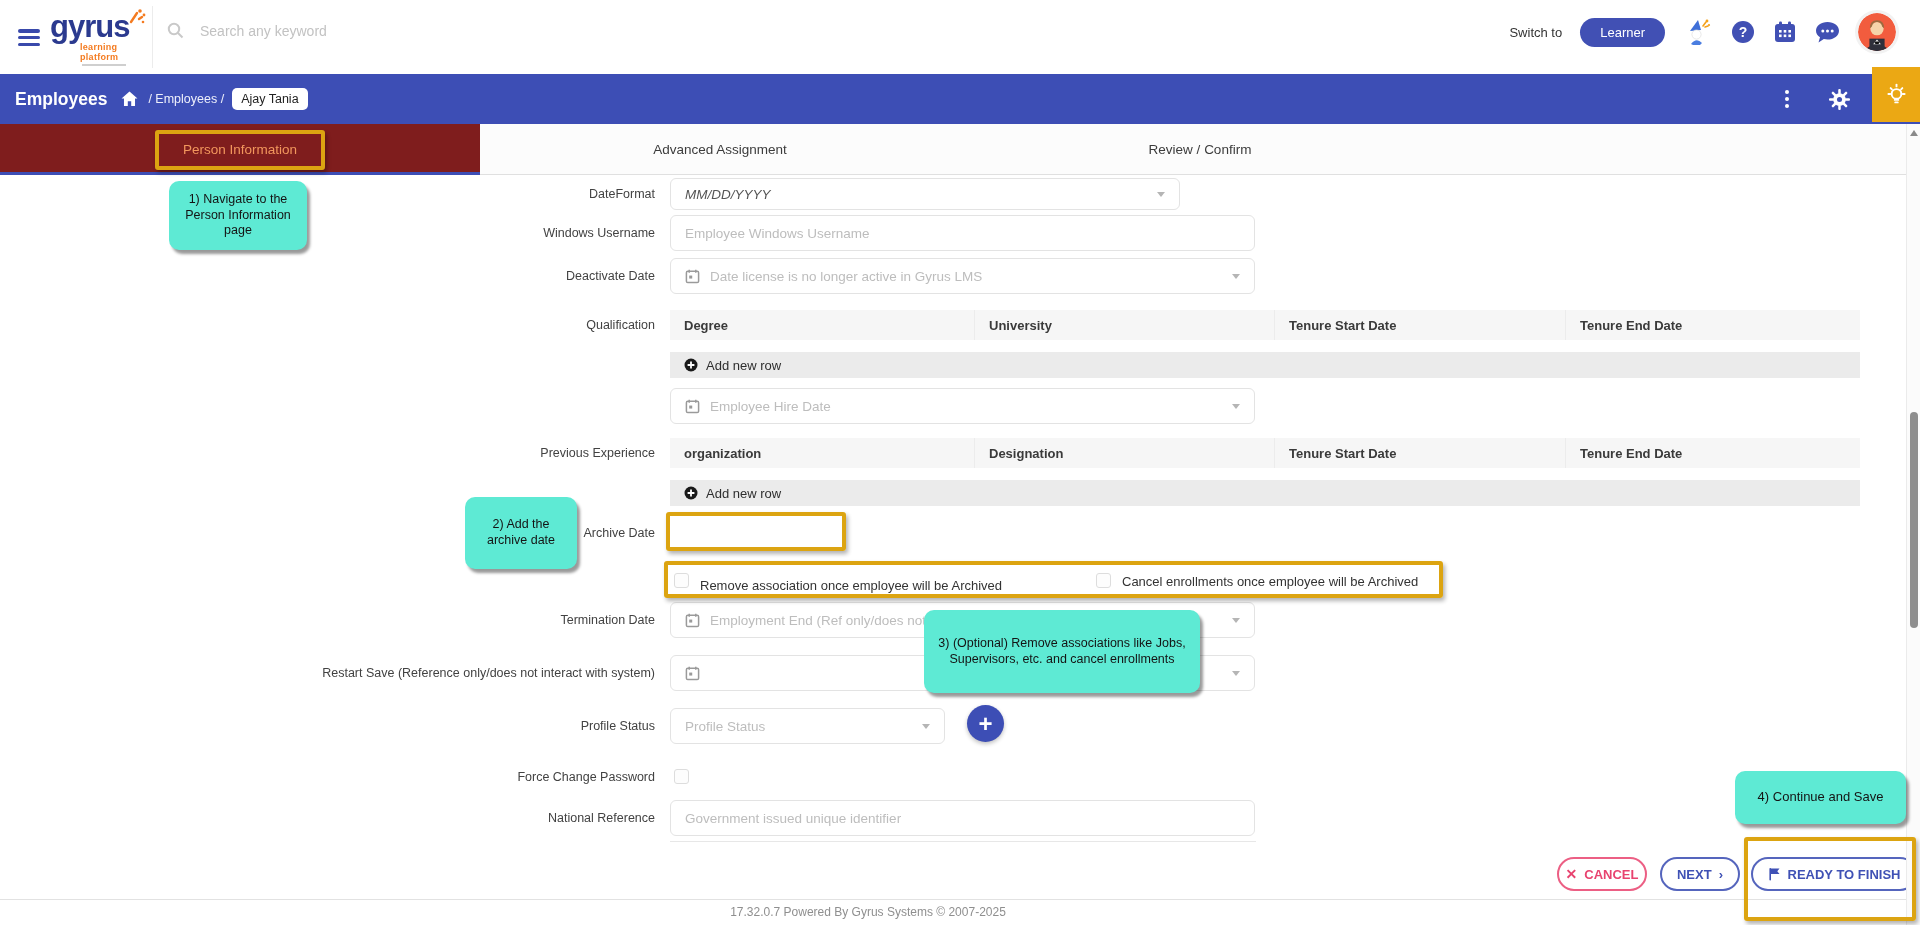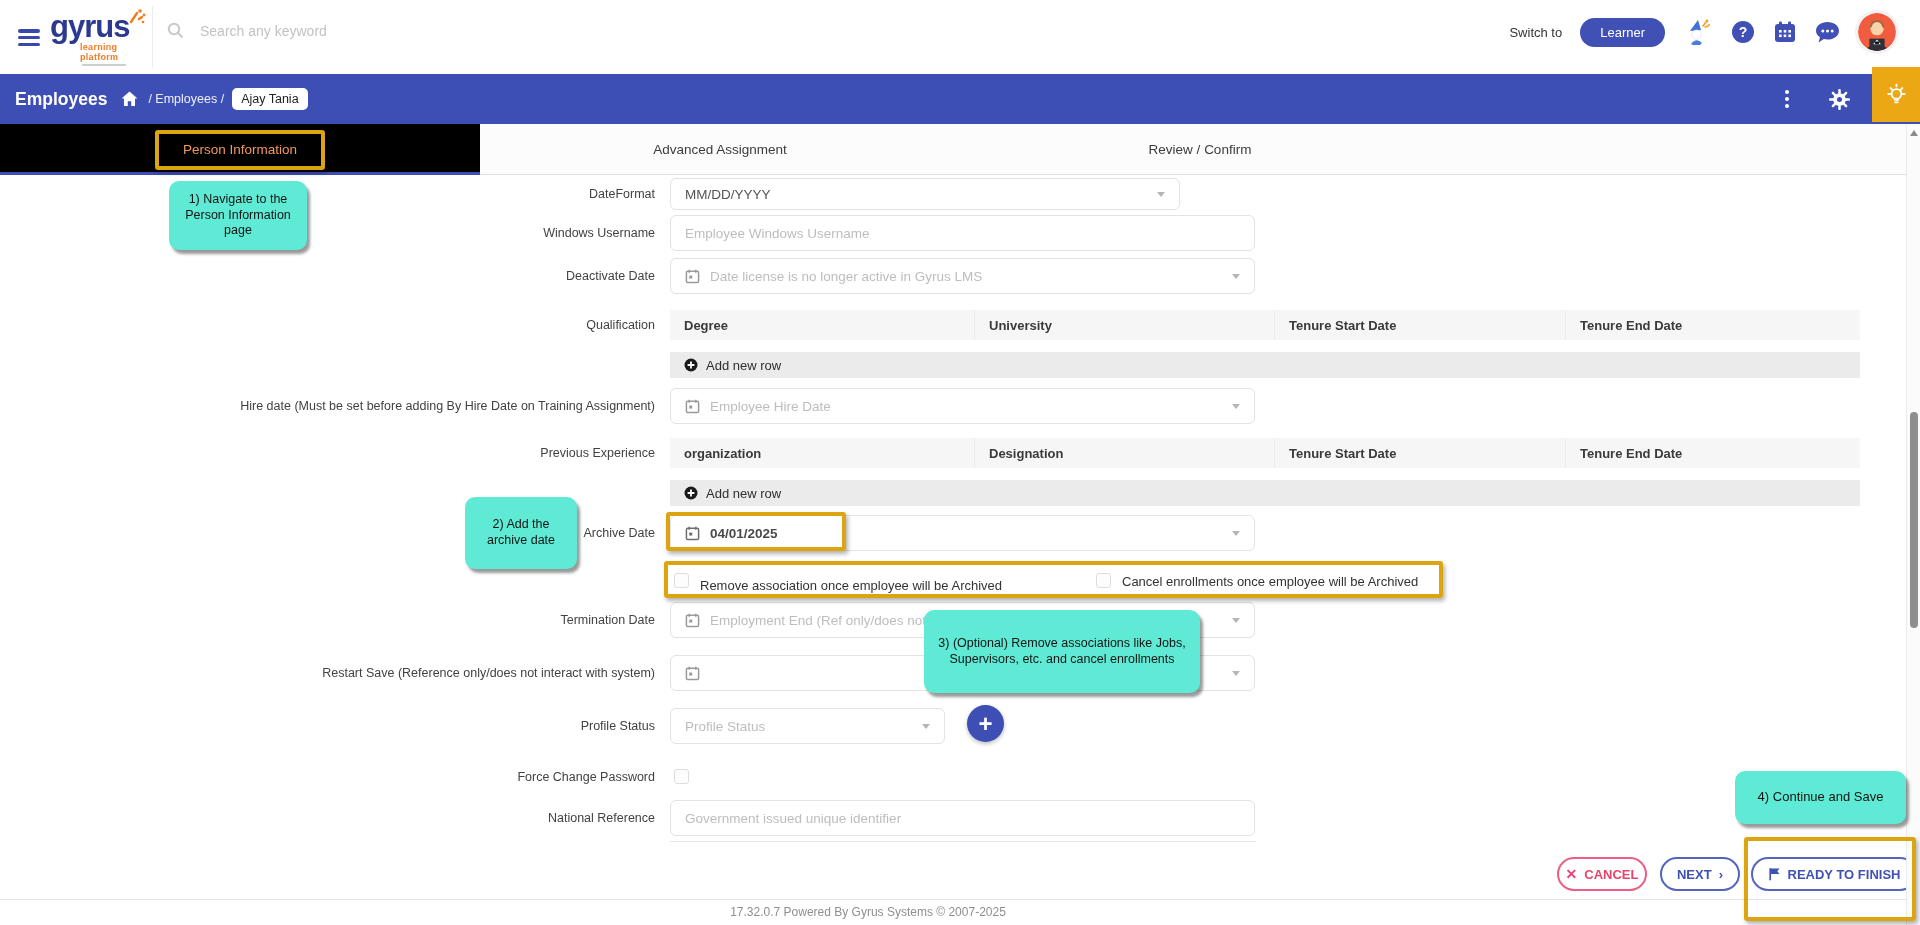--- a/index.html
+++ b/index.html
@@ -29,21 +29,21 @@
   #bluebar .crumb { color:#eef0fb; font-size:12.5px; margin-left:10px; }
   #bluebar .pill { background:#fff; color:#222; font-size:12.5px; padding:4px 9px; border-radius:5px; margin-left:8px; cursor:pointer; }
   #bar-icons { position:absolute; right:70px; top:0; height:50px; display:flex; align-items:center; gap:36px; }
   .kebab { display:flex; flex-direction:column; gap:3px; cursor:pointer; padding:4px; }
   .kebab i { width:4px; height:4px; background:#fff; border-radius:50%; }
   #bulb-btn { position:absolute; right:0; top:67px; width:48px; height:55px; background:#eba814; display:flex; align-items:center; justify-content:center; cursor:pointer; z-index:5; }
 
   
   #tabs { position:absolute; left:0; top:124px; width:1920px; height:51px; display:flex; border-bottom:1px solid #e0e0e0; background:#fcfcfc; }
   .tab { width:480px; display:flex; align-items:center; justify-content:center; font-size:13.5px; color:#3c3c3c; cursor:pointer; position:relative; }
-  .tab.active { background:#000000; color:#f2975d;text-align:center; }
+  .tab.active { background:#7f1d1d; color:#f2975d;text-align:center; }
   .tab.active::after { content:""; position:absolute; left:0; bottom:-1px; width:100%; height:3px; background:#3d4eb5; }
 
   
   #content { position:absolute; left:0; top:175px; width:1920px; height:670px; background:#fff; overflow:hidden; }
   .frow { position:absolute; left:0; width:1900px; }
   .flabel { position:absolute; left:0; top:0; width:655px; height:100%; text-align:right; font-size:12.5px; color:#424242;
     display:flex; align-items:center; justify-content:flex-end; }
   .field { position:absolute; left:670px; top:0; height:100%; border:1px solid #e3e3e3; border-radius:6px; background:#fff;
     display:flex; align-items:center; padding:0 14px; gap:10px; cursor:text; }
   .field .ph { font-size:13.5px; color:#bdbdbd; white-space:nowrap; overflow:hidden; }
@@ -219,21 +219,21 @@
     </div>
   <div class="tab">
       <span>Review / Confirm</span>
     </div>
 </div>
 
 <div id="content">
 
   <div class="frow" style="top:3px; height:32px;padding-left:42px;">
     <div class="flabel">DateFormat</div>
-    <div class="field" style="width:510px;">
+    <div class="field" style="width:510px;font-style:italic;">
       <span class="val" style="font-weight:normal; color:#555;">MM/DD/YYYY</span>
       <span class="chev"></span>
     </div>
   </div>
 
   <div class="frow" style="top:40px; height:36px;">
     <div class="flabel">Windows Username</div>
     <div class="field" style="width:585px;">
       <span class="ph">Employee Windows Username</span>
     </div>
@@ -266,21 +266,20 @@
     <div class="addrow">
       <svg width="14" height="14" viewBox="0 0 14 14">
           <circle cx="7" cy="7" r="6.5" fill="#1a1a1a"></circle>
           <path d="M7 3.6 V10.4 M3.6 7 H10.4" stroke="#fff" stroke-width="1.8"></path>
         </svg>
       <span>Add new row</span>
     </div>
   </div>
 
   <div class="frow" style="top:213px; height:36px;">
-    <div class="flabel">Hire date (Must be set before adding By Hire Date on Training Assignment)</div>
     <div class="field" style="width:585px;">
       <svg width="15" height="15" viewBox="0 0 16 16">
           <rect x="1.5" y="2.5" width="13" height="12" rx="1.5" fill="none" stroke="#9a9a9a" stroke-width="1.6"></rect>
           <line x1="4.5" y1="0.8" x2="4.5" y2="4" stroke="#9a9a9a" stroke-width="1.6"></line>
           <line x1="11.5" y1="0.8" x2="11.5" y2="4" stroke="#9a9a9a" stroke-width="1.6"></line>
           <rect x="4.5" y="7" width="3.2" height="3.2" fill="#9a9a9a"></rect>
         </svg>
       <span class="ph">Employee Hire Date</span>
       <span class="chev"></span>
     </div>
@@ -300,30 +299,20 @@
       <svg width="14" height="14" viewBox="0 0 14 14">
           <circle cx="7" cy="7" r="6.5" fill="#1a1a1a"></circle>
           <path d="M7 3.6 V10.4 M3.6 7 H10.4" stroke="#fff" stroke-width="1.8"></path>
         </svg>
       <span>Add new row</span>
     </div>
   </div>
 
   <div class="frow" style="top:340px; height:36px;">
     <div class="flabel">Archive Date</div>
-    <div class="field" style="width:585px;">
-      <svg width="15" height="15" viewBox="0 0 16 16">
-          <rect x="1.5" y="2.5" width="13" height="12" rx="1.5" fill="none" stroke="#6e6e6e" stroke-width="1.6"></rect>
-          <line x1="4.5" y1="0.8" x2="4.5" y2="4" stroke="#6e6e6e" stroke-width="1.6"></line>
-          <line x1="11.5" y1="0.8" x2="11.5" y2="4" stroke="#6e6e6e" stroke-width="1.6"></line>
-          <rect x="4.5" y="7" width="3.2" height="3.2" fill="#6e6e6e"></rect>
-        </svg>
-      <span class="val">04/01/2025</span>
-      <span class="chev"></span>
-    </div>
   </div>
 
   <div class="frow" style="top:391px; height:30px;">
     <div style="position:absolute; left:674px; top:7px;" class="cb"></div>
     <div style="position:absolute; left:700px; top:4px; height:30px; display:flex; align-items:center;">
       <span class="cb-lbl">Remove association once employee will be Archived</span>
     </div>
     <div style="position:absolute; left:1096px; top:7px;" class="cb"></div>
     <div style="position:absolute; left:1122px; top:0; height:30px; display:flex; align-items:center;">
       <span class="cb-lbl">Cancel enrollments once employee will be Archived</span>

